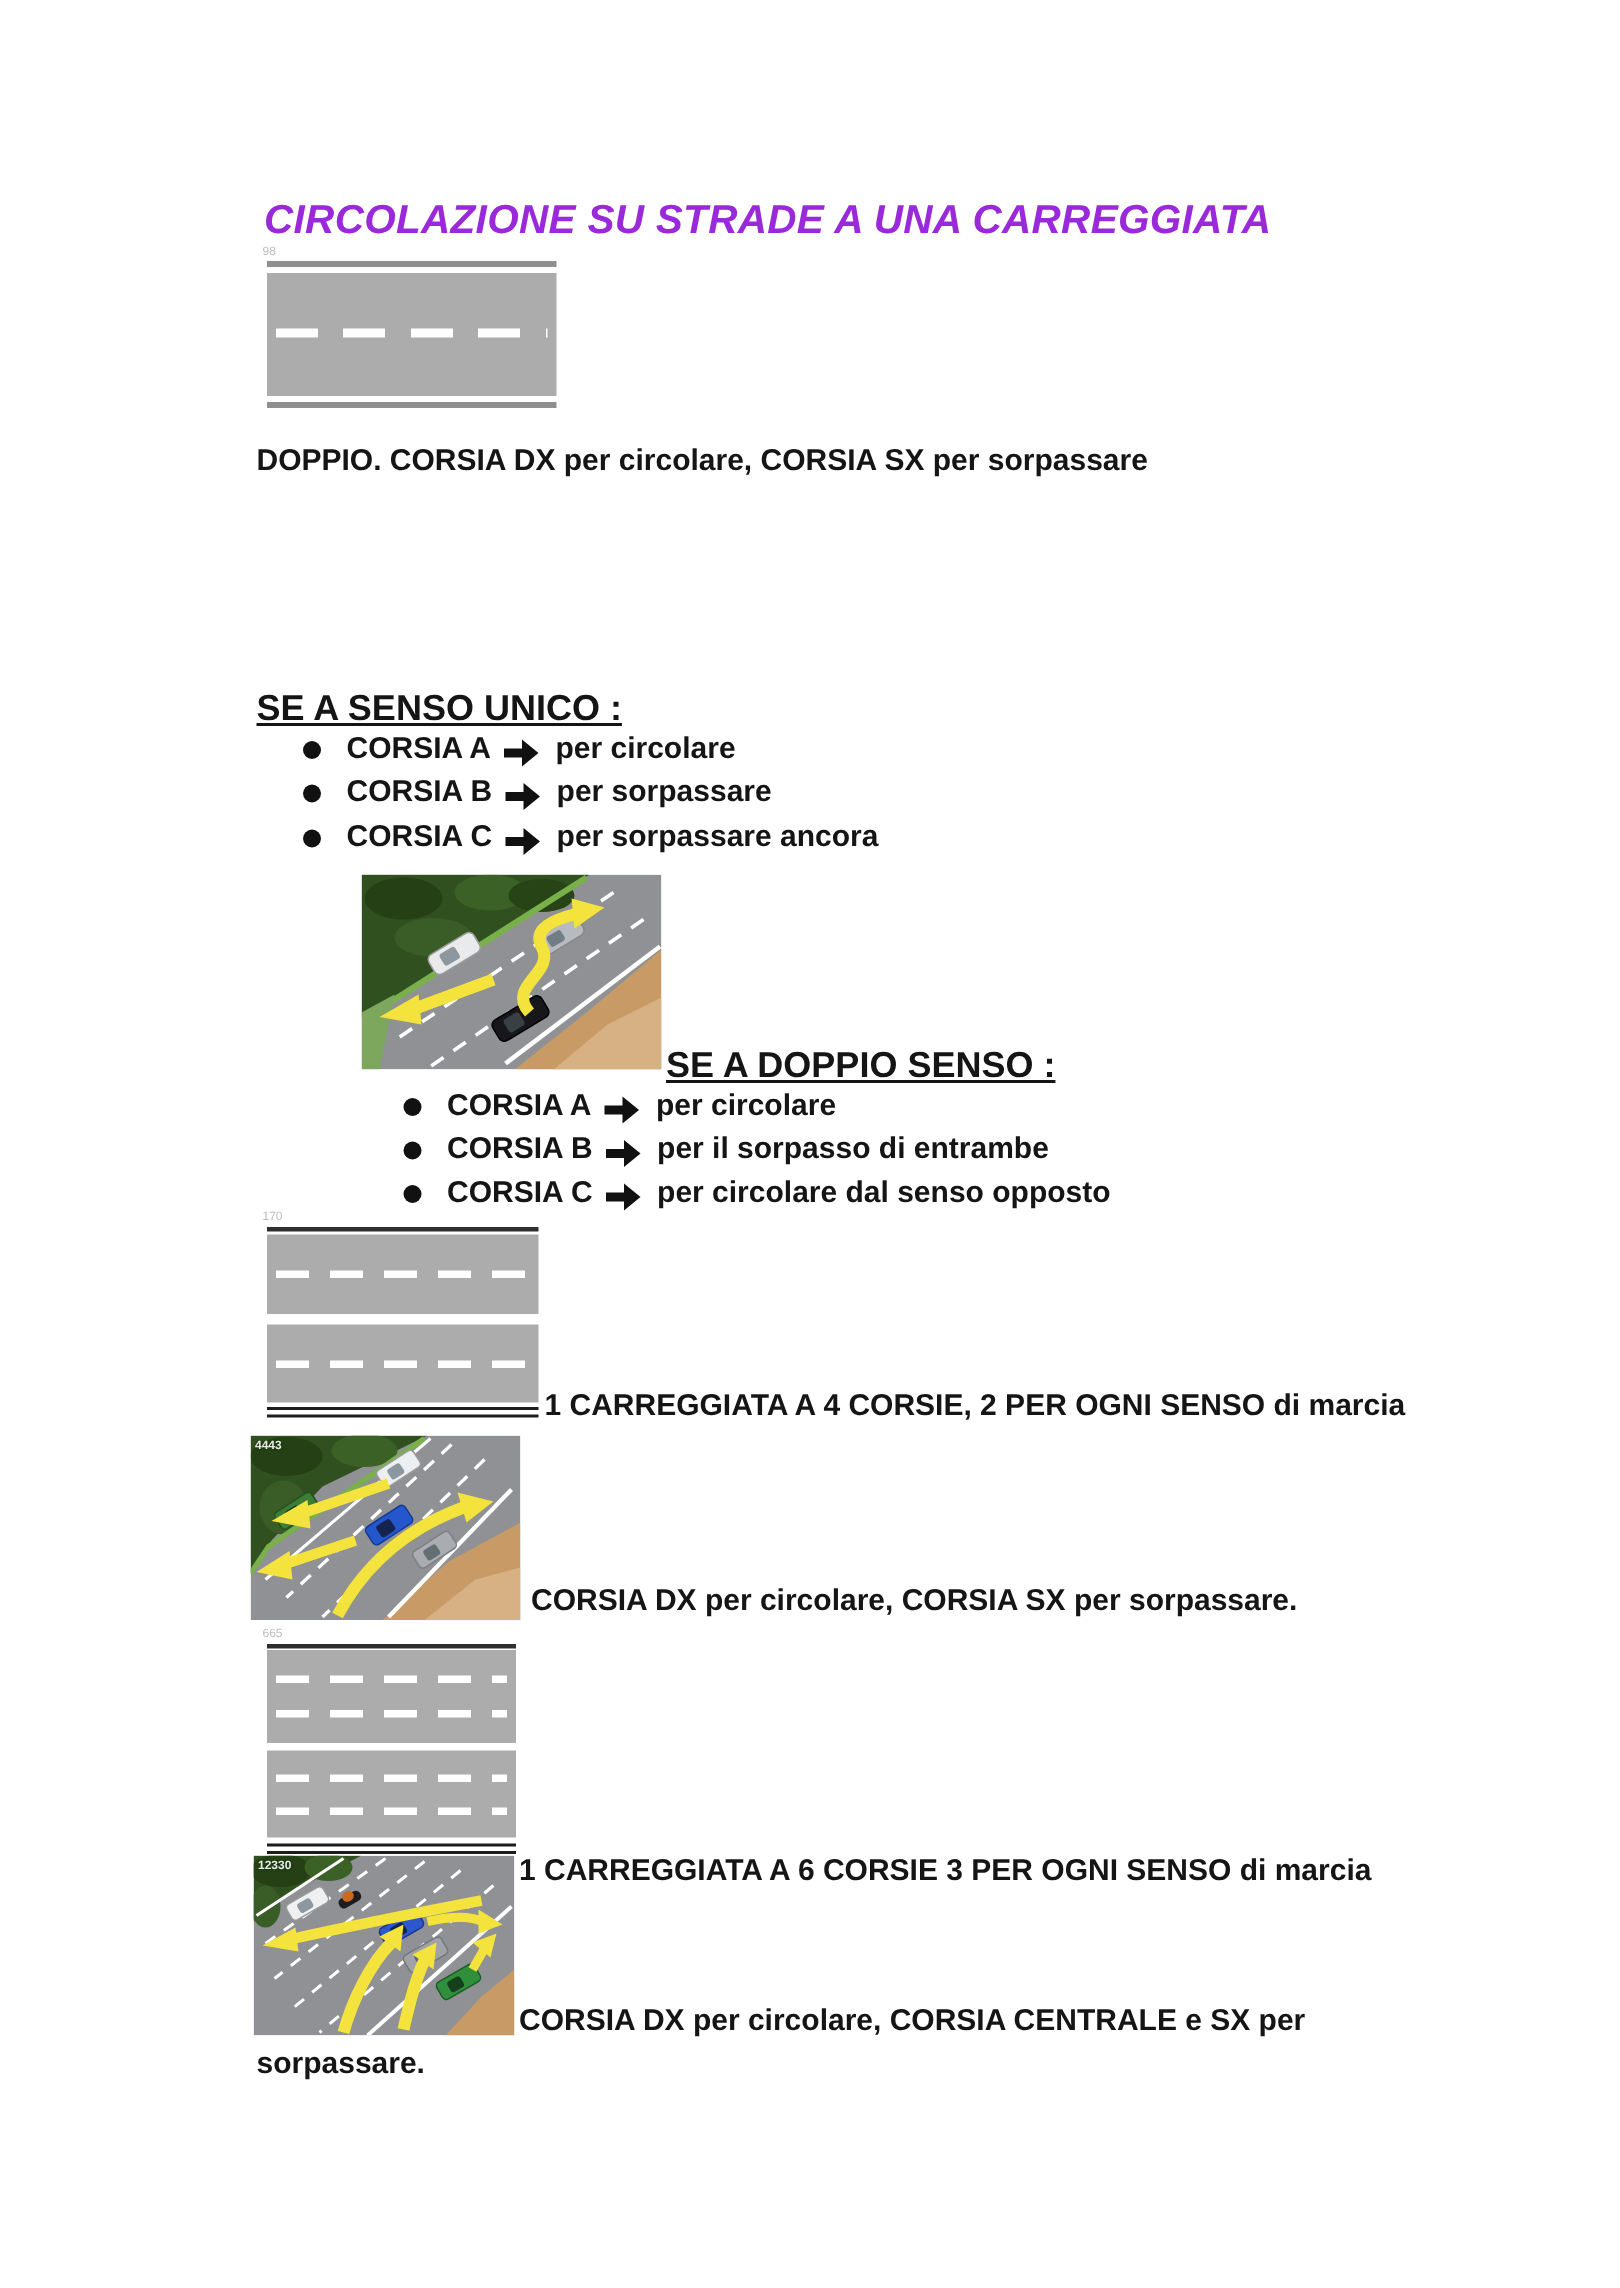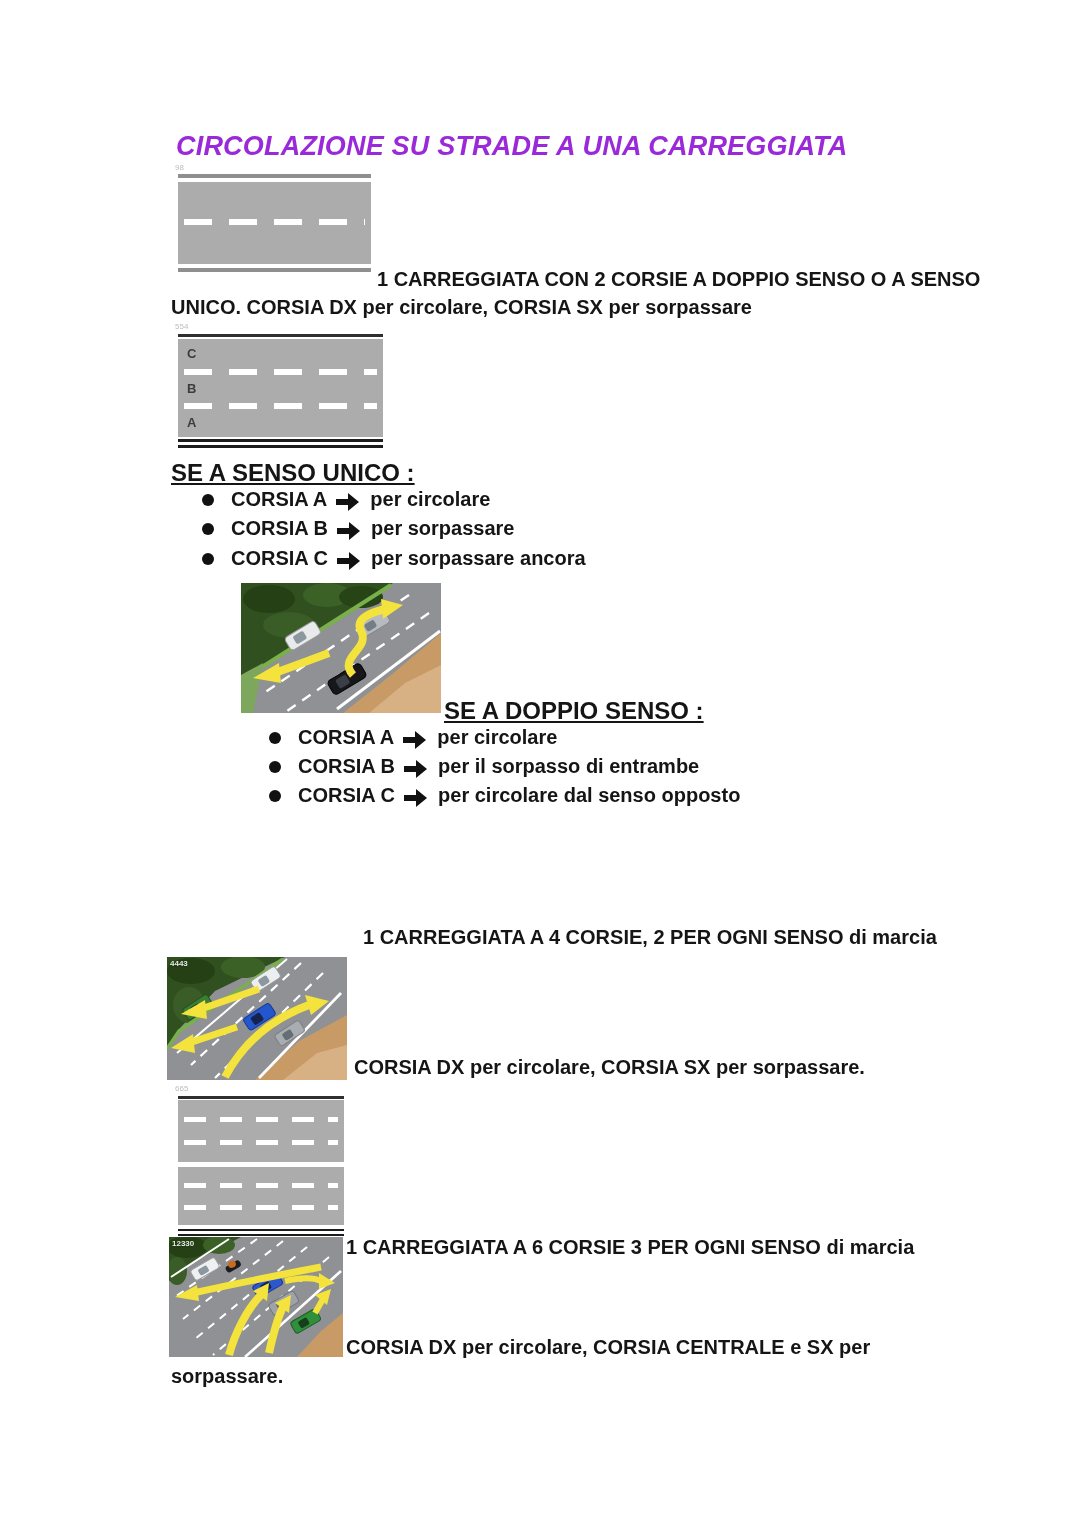--- a/index.html
+++ b/index.html
@@ -47,36 +47,22 @@
 
   <div class="abs" style="left:137px;top:160px;width:193px;height:114px;">
     <div class="abs tag" style="left:-3px;top:4px;">98</div>
     <div class="roadline" style="top:14px;height:4px;background:#8f8f8f;"></div>
     <div class="roadbody" style="top:22px;height:82px;">
       <div class="dash" style="top:37px;"></div>
     </div>
     <div class="roadline" style="top:108px;height:4px;background:#8f8f8f;"></div>
   </div>
 
-  <div class="abs cap" style="left:336px;top:268px;">1 CARREGGIATA CON 2 CORSIE A DOPPIO SENSO O A SENSO</div>
-  <div class="abs cap" style="left:130px;top:296px;">UNICO. CORSIA DX per circolare, CORSIA SX per sorpassare</div>
-
-  <div class="abs" style="left:137px;top:322px;width:205px;height:126px;">
-    <div class="abs tag" style="left:-3px;top:1px;">554</div>
-    <div class="roadline" style="top:12px;height:3px;background:#2f2f2f;"></div>
-    <div class="roadbody" style="top:17px;height:98px;">
-      <span class="lane-letter" style="top:7px;">C</span>
-      <div class="dash" style="top:30px;"></div>
-      <span class="lane-letter" style="top:42px;">B</span>
-      <div class="dash" style="top:64px;"></div>
-      <span class="lane-letter" style="top:76px;">A</span>
-    </div>
-    <div class="roadline" style="top:117px;height:3px;background:#1c1c1c;"></div>
-    <div class="roadline" style="top:123px;height:3px;background:#1c1c1c;"></div>
-  </div>
+  <div class="abs cap" style="left:130px;top:296px;">DOPPIO. CORSIA DX per circolare, CORSIA SX per sorpassare</div>
+
 
 
   <div class="abs heading" style="left:130px;top:459px;">SE A SENSO UNICO :</div>
 
   <div class="abs bullet-row" style="left:161px;top:488px;">
     <span class="dot"></span>
     <span>CORSIA A</span>
     <span class="arrow-icon"></span>
     <span>per circolare</span>
   </div>
@@ -147,20 +133,32 @@
     <span class="arrow-icon"></span>
     <span>per il sorpasso di entrambe</span>
   </div>
   <div class="abs bullet-row" style="left:228px;top:784px;">
     <span class="dot"></span>
     <span>CORSIA C</span>
     <span class="arrow-icon"></span>
     <span>per circolare dal senso opposto</span>
   </div>
 
+  <div class="abs" style="left:137px;top:805px;width:181px;height:140px;">
+    <div class="abs tag" style="left:-3px;top:2px;">170</div>
+    <div class="roadline" style="top:13px;height:3px;background:#2f2f2f;"></div>
+    <div class="roadbody" style="top:18px;height:53px;">
+      <div class="dash small" style="top:24px;"></div>
+    </div>
+    <div class="roadbody" style="top:78px;height:52px;">
+      <div class="dash small" style="top:24px;"></div>
+    </div>
+    <div class="roadline" style="top:133px;height:2px;background:#1c1c1c;"></div>
+    <div class="roadline" style="top:138px;height:2px;background:#1c1c1c;"></div>
+  </div>
 
   <div class="abs cap" style="left:322px;top:926px;">1 CARREGGIATA A 4 CORSIE, 2 PER OGNI SENSO di marcia</div>
 
   <div class="photo" style="left:126px;top:957px;width:180px;height:123px;">
     <svg width="180" height="123" viewBox="0 0 180 123">
       <rect x="0" y="0" width="180" height="123" fill="#8f9194"></rect>
       <polygon points="180,58 180,123 88,123 132,84" fill="#c79a66"></polygon>
       <polygon points="180,88 180,123 116,123 150,96" fill="#d7b183"></polygon>
       <polygon points="0,0 118,0 48,34 14,70 0,92" fill="#31501f"></polygon>
       <ellipse cx="24" cy="14" rx="24" ry="13" fill="#244014"></ellipse>

